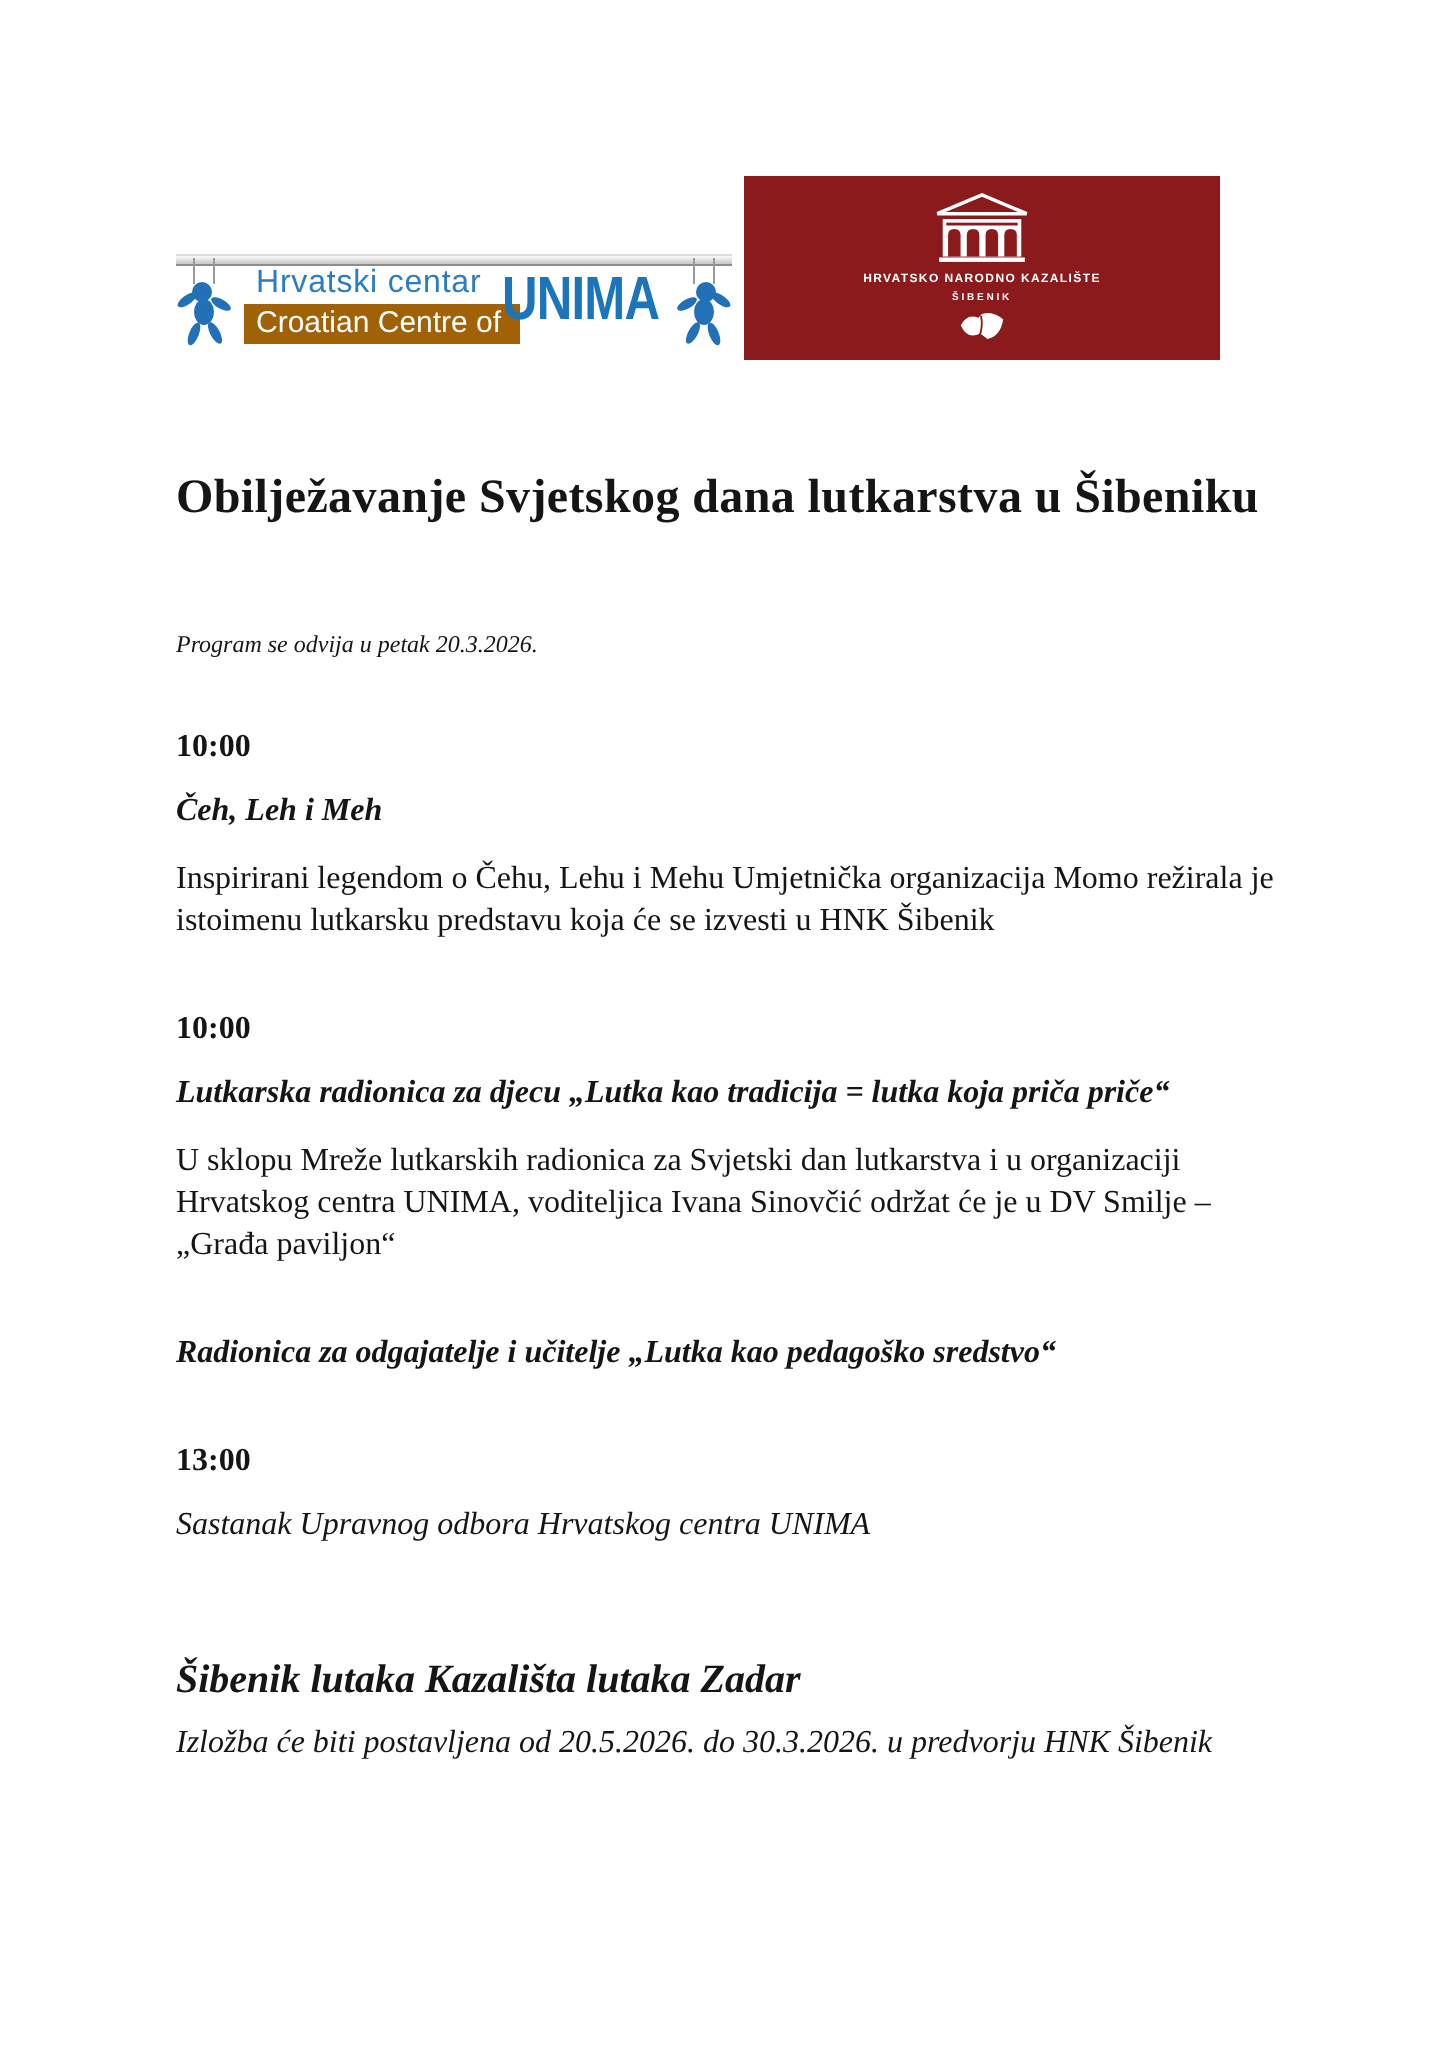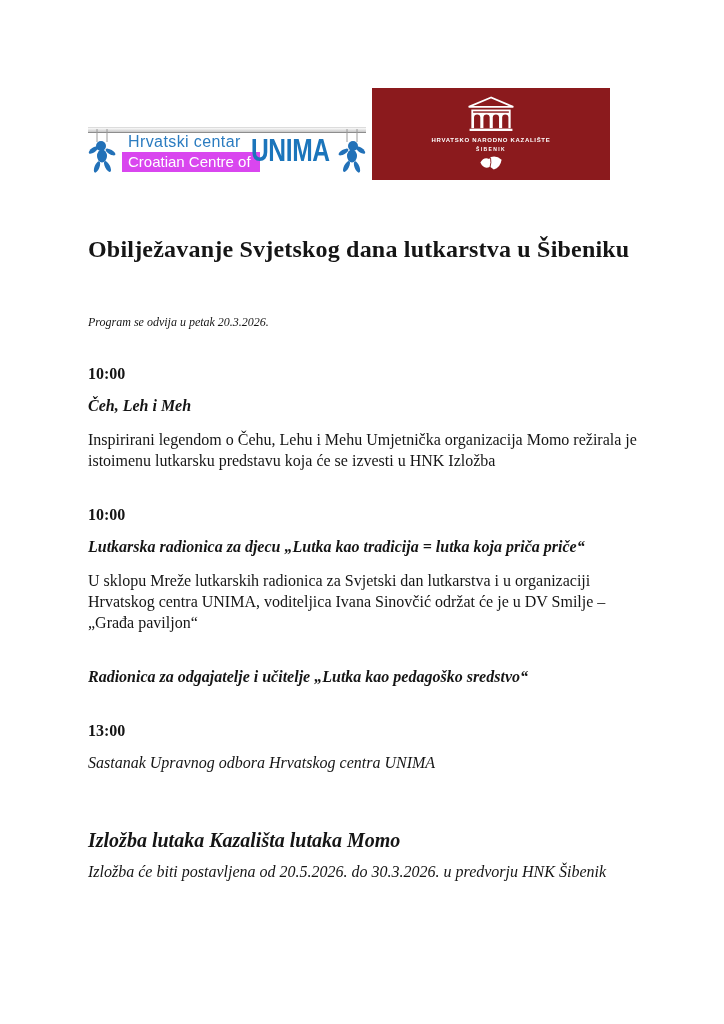--- a/index.html
+++ b/index.html
@@ -17,21 +17,21 @@
   }
   .puppet { position:absolute; top:9px; width:28px; height:48px; }
   .puppet.left { left:0; }
   .puppet.right { right:0; transform:scaleX(-1); }
   .unima-text {
     position:absolute; left:34px; top:14px;
     font-family:"Liberation Sans", sans-serif; line-height:1;
   }
   .unima-hr { color:#2b7cc0; font-size:16px; letter-spacing:0.4px; padding-left:6px; }
   .unima-en {
-    display:inline-block; background:#d946ef; color:#ffffff;
+    display:inline-block; background:#a16207; color:#ffffff;
     font-size:15px; padding:2px 9px 3px 6px; margin-top:2px;
   }
   .unima-wordmark {
     position:absolute; left:163px; top:13px;
     font-family:"Liberation Sans", sans-serif; font-weight:bold;
     font-size:30px; color:#1b75bb; letter-spacing:-0.5px;
     transform:scale(0.82,1.02); transform-origin:left top;
   }
 
   .hnk-logo {
@@ -128,37 +128,37 @@
     </svg>
   </div>
 
   <div class="doc">
     <h1 class="doc-title">Obilježavanje Svjetskog dana lutkarstva u Šibeniku</h1>
     <p class="program-line">Program se odvija u petak 20.3.2026.</p>
 
     <div class="entry">
       <div class="entry-time">10:00</div>
       <div class="entry-heading">Čeh, Leh i Meh</div>
-      <p class="entry-desc">Inspirirani legendom o Čehu, Lehu i Mehu Umjetnička organizacija Momo režirala je istoimenu lutkarsku predstavu koja će se izvesti u HNK Izložba</p>
+      <p class="entry-desc">Inspirirani legendom o Čehu, Lehu i Mehu Umjetnička organizacija Momo režirala je istoimenu lutkarsku predstavu koja će se izvesti u HNK Šibenik</p>
     </div>
 
     <div class="entry">
       <div class="entry-time">10:00</div>
       <div class="entry-heading">Lutkarska radionica za djecu „Lutka kao tradicija = lutka koja priča priče“</div>
       <p class="entry-desc">U sklopu Mreže lutkarskih radionica za Svjetski dan lutkarstva i u organizaciji Hrvatskog centra UNIMA, voditeljica Ivana Sinovčić održat će je u DV Smilje – „Građa paviljon“</p>
     </div>
 
     <div class="entry">
       <div class="entry-heading">Radionica za odgajatelje i učitelje „Lutka kao pedagoško sredstvo“</div>
     </div>
 
     <div class="entry" style="margin-bottom:0;">
       <div class="entry-time">13:00</div>
       <p class="entry-desc italic-note">Sastanak Upravnog odbora Hrvatskog centra UNIMA</p>
     </div>
 
     <div class="exhibition">
-      <h2 class="exhibition-heading">Izložba lutaka Kazališta lutaka Momo</h2>
+      <h2 class="exhibition-heading">Šibenik lutaka Kazališta lutaka Zadar</h2>
       <p class="exhibition-desc">Izložba će biti postavljena od 20.5.2026. do 30.3.2026. u predvorju HNK Šibenik</p>
     </div>
   </div>
 
 </div>
 
 </body></html>

